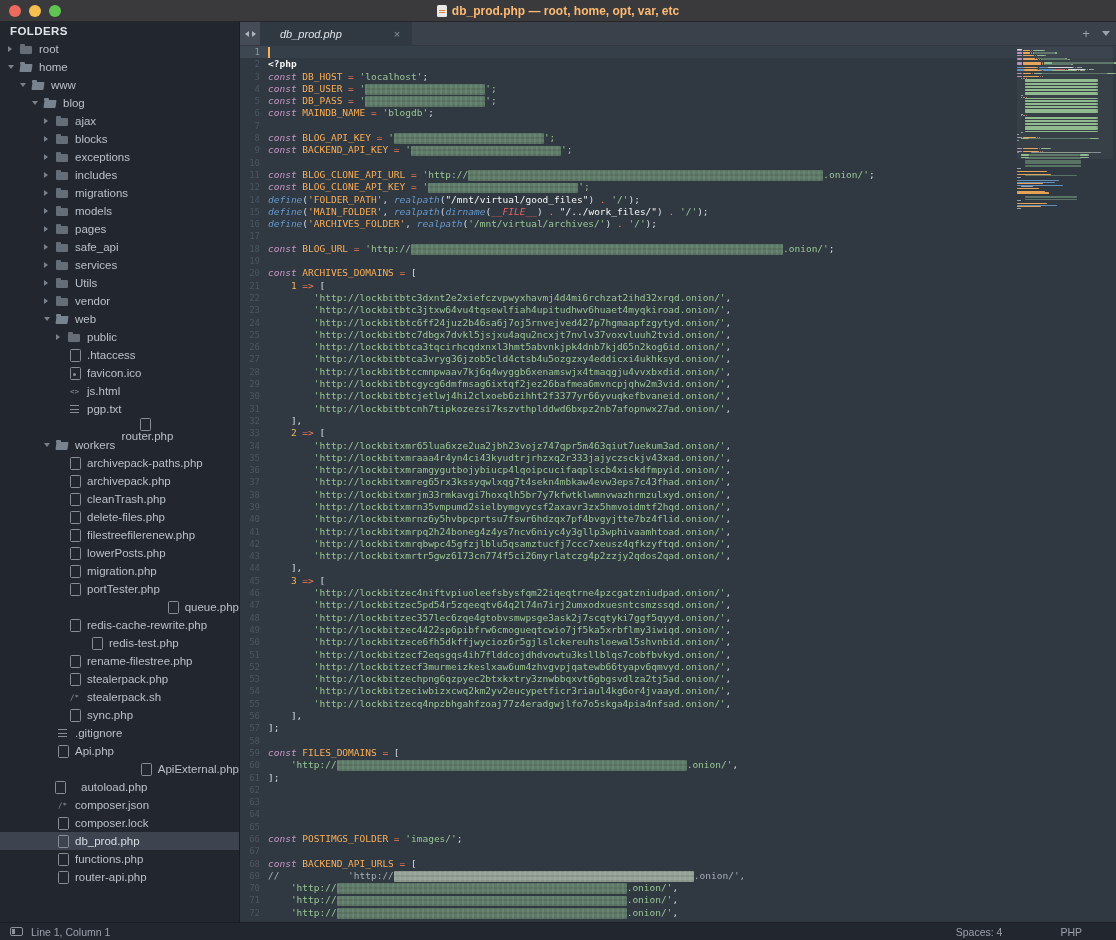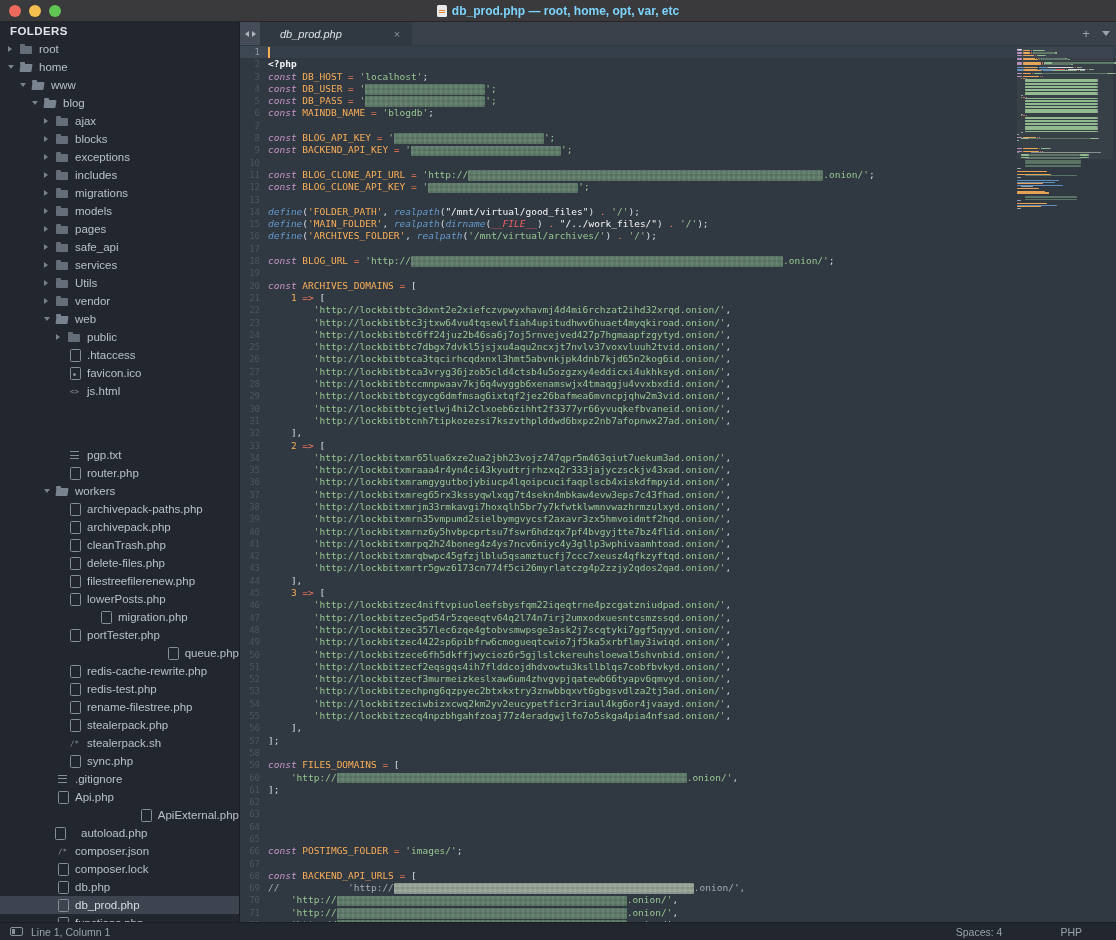--- a/index.html
+++ b/index.html
@@ -5,21 +5,21 @@
   * { box-sizing: border-box; }
   html,body { margin:0; padding:0; width:1116px; height:940px; overflow:hidden;
     background:#303841; font-family:"Liberation Sans", sans-serif; }
 
   
   .titlebar { height:22px; background:#3a3a3c; border-bottom:1px solid #262628;
     display:flex; align-items:center; position:relative; }
   .traffic { display:flex; gap:8px; padding-left:9px; }
   .tl { width:12px; height:12px; border-radius:50%; display:inline-block; }
   .tl.red { background:#ec6a5e; } .tl.yellow { background:#f4bf4f; } .tl.green { background:#61c554; }
-  .title-center { position:absolute; left:0; right:0; text-align:center; color:#7dd3fc;
+  .title-center { position:absolute; left:0; right:0; text-align:center; color:#fdba74;
     font-size:12px; font-weight:bold; display:flex; justify-content:center; align-items:center; gap:5px; }
   .doc-icon { width:10px; height:12px; background:#e9e9e9; border-radius:1.5px; position:relative; display:inline-block; }
   .doc-icon::after { content:""; position:absolute; left:2px; top:5px; width:6px; height:5px;
     background:repeating-linear-gradient(#e8833a 0 1px, transparent 1px 2.5px); }
 
   
   .main { display:flex; height:900px; }
 
   
   .sidebar { width:240px; flex:none; background:#22262e; border-right:1px solid #1a1d23; overflow:hidden; }
@@ -208,26 +208,26 @@
         <div class="trow" style="padding-left: 56px;">
           <span class="arr"></span>
           <span class="fic ic-file ic-img"></span>
           <span>favicon.ico</span>
         </div>
         <div class="trow" style="padding-left: 56px;">
           <span class="arr"></span>
           <span class="fic ic-code">&lt;&gt;</span>
           <span>js.html</span>
         </div>
-        <div class="trow" style="padding-left: 56px; margin-top: 46px;">
+        <div class="trow" style="padding-left: 56px;">
           <span class="arr"></span>
           <span class="fic ic-text"></span>
           <span>pgp.txt</span>
         </div>
-        <div class="trow" style="padding-left: 56px;">
+        <div class="trow" style="padding-left: 56px; flex-direction: column;">
           <span class="arr"></span>
           <span class="fic ic-file"></span>
           <span>router.php</span>
         </div>
         <div class="trow" style="padding-left: 44px;">
           <span class="arr arr-d"></span>
           <span class="fic ic-folder ic-open"></span>
           <span>workers</span>
         </div>
         <div class="trow" style="padding-left: 56px;">
@@ -253,41 +253,41 @@
         <div class="trow" style="padding-left: 56px;">
           <span class="arr"></span>
           <span class="fic ic-file"></span>
           <span>filestreefilerenew.php</span>
         </div>
         <div class="trow" style="padding-left: 56px;">
           <span class="arr"></span>
           <span class="fic ic-file"></span>
           <span>lowerPosts.php</span>
         </div>
-        <div class="trow" style="padding-left: 56px; margin-left: 31px;">
+        <div class="trow" style="padding-left: 56px;">
           <span class="arr"></span>
           <span class="fic ic-file"></span>
           <span>migration.php</span>
         </div>
         <div class="trow" style="padding-left: 56px;">
           <span class="arr"></span>
           <span class="fic ic-file"></span>
           <span>portTester.php</span>
         </div>
         <div class="trow" style="padding-left: 56px; justify-content: flex-end;">
           <span class="arr"></span>
           <span class="fic ic-file"></span>
           <span>queue.php</span>
         </div>
         <div class="trow" style="padding-left: 56px;">
           <span class="arr"></span>
           <span class="fic ic-file"></span>
           <span>redis-cache-rewrite.php</span>
         </div>
-        <div class="trow" style="padding-left: 56px;">
+        <div class="trow" style="padding-left: 78px;">
           <span class="arr"></span>
           <span class="fic ic-file"></span>
           <span>redis-test.php</span>
         </div>
         <div class="trow" style="padding-left: 56px;">
           <span class="arr"></span>
           <span class="fic ic-file"></span>
           <span>rename-filestree.php</span>
         </div>
         <div class="trow" style="padding-left: 56px;">
@@ -327,25 +327,20 @@
         </div>
         <div class="trow" style="padding-left: 44px;">
           <span class="arr"></span>
           <span class="fic ic-code">/*</span>
           <span>composer.json</span>
         </div>
         <div class="trow" style="padding-left: 44px;">
           <span class="arr"></span>
           <span class="fic ic-file"></span>
           <span>composer.lock</span>
-        </div>
-        <div class="trow" style="padding-left: 44px;">
-          <span class="arr"></span>
-          <span class="fic ic-file"></span>
-          <span>db.php</span>
         </div>
         <div class="trow sel" style="padding-left: 44px;">
           <span class="arr"></span>
           <span class="fic ic-file"></span>
           <span>db_prod.php</span>
         </div>
         <div class="trow" style="padding-left: 44px;">
           <span class="arr"></span>
           <span class="fic ic-file"></span>
           <span>functions.php</span>
@@ -414,24 +409,20 @@
           <span class="ln">10</span>
           <span class="lc"></span>
         </div>
         <div class="line">
           <span class="ln">11</span>
           <span class="lc"><span class="sg-kw">const </span><span class="sg-name">BLOG_CLONE_API_URL</span><span class="sg-op"> = </span><span class="sg-str">'http://</span><span class="redact" style="width: 355px;"></span><span class="sg-str">.onion/'</span><span class="sg-pun">;</span></span>
         </div>
         <div class="line">
           <span class="ln">12</span>
           <span class="lc"><span class="sg-kw">const </span><span class="sg-name">BLOG_CLONE_API_KEY</span><span class="sg-op"> = </span><span class="sg-str">'</span><span class="redact" style="width: 150px;"></span><span class="sg-str">';</span></span>
-        </div>
-        <div class="line">
-          <span class="ln">13</span>
-          <span class="lc"></span>
         </div>
         <div class="line">
           <span class="ln">14</span>
           <span class="lc"><span class="sg-fn">define</span><span class="sg-pun">(</span><span class="sg-name">'FOLDER_PATH'</span><span class="sg-pun">, </span><span class="sg-fn">realpath</span><span class="sg-pun">(</span><span class="sg-dq">"/mnt/virtual/good_files"</span><span class="sg-pun">)</span><span class="sg-op"> . </span><span class="sg-str">'/'</span><span class="sg-pun">);</span></span>
         </div>
         <div class="line">
           <span class="ln">15</span>
           <span class="lc"><span class="sg-fn">define</span><span class="sg-pun">(</span><span class="sg-name">'MAIN_FOLDER'</span><span class="sg-pun">, </span><span class="sg-fn">realpath</span><span class="sg-pun">(</span><span class="sg-fn">dirname</span><span class="sg-pun">(</span><span class="sg-magic">__FILE__</span><span class="sg-pun">)</span><span class="sg-op"> . </span><span class="sg-dq">"/../work_files/"</span><span class="sg-pun">)</span><span class="sg-op"> . </span><span class="sg-str">'/'</span><span class="sg-pun">);</span></span>
         </div>
         <div class="line">

